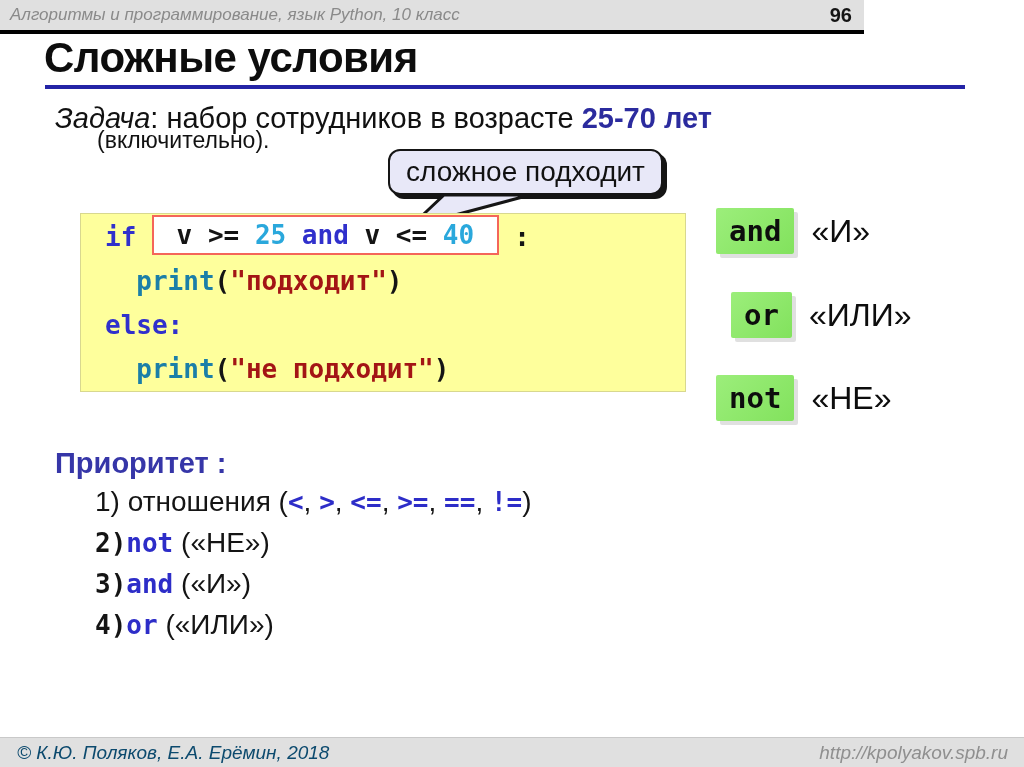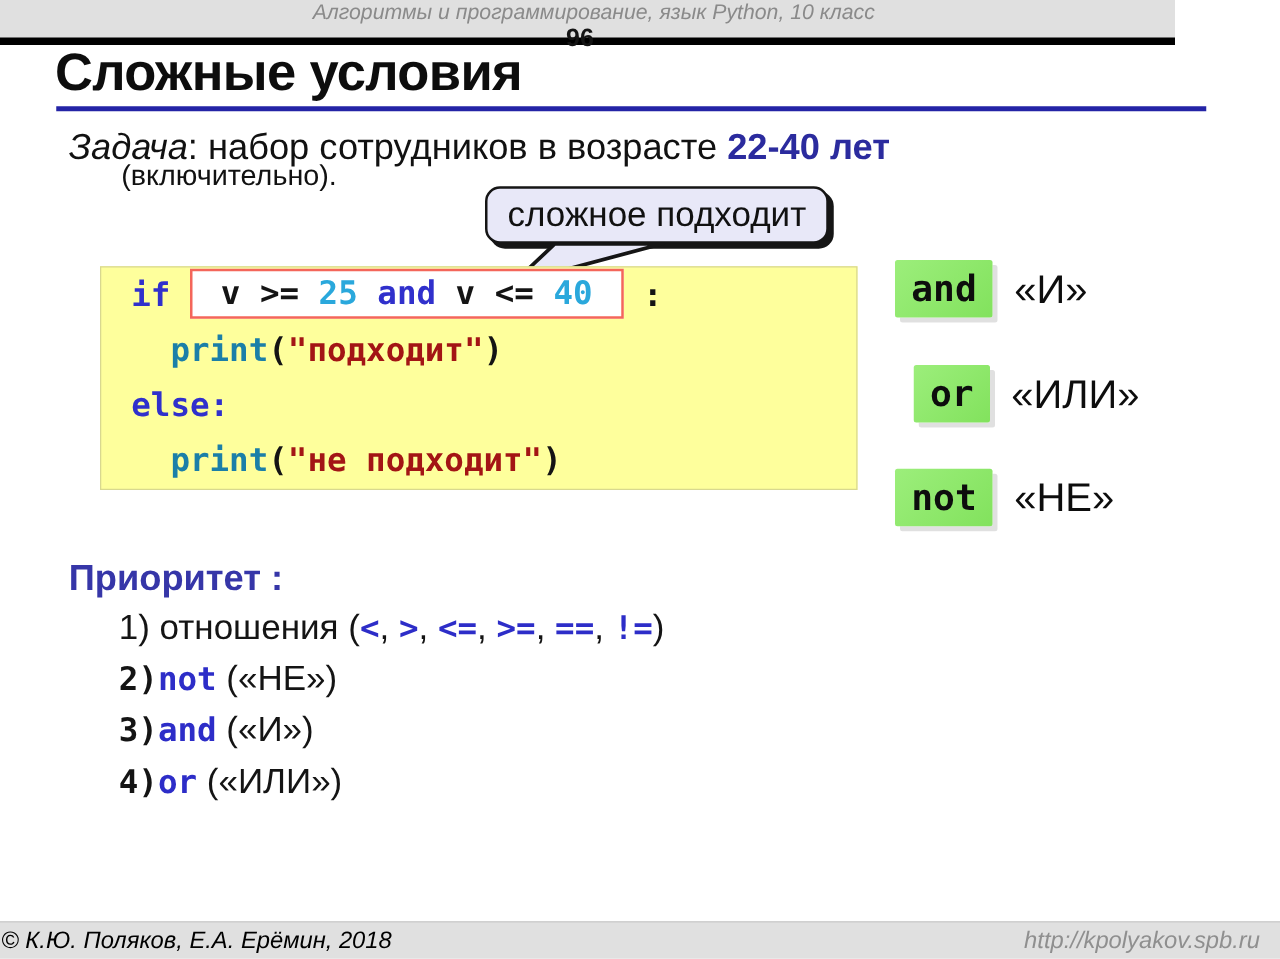--- a/index.html
+++ b/index.html
@@ -1,28 +1,28 @@
 <!DOCTYPE html>
 <html><head>
 <meta charset="utf-8">
 <style>
   html,body{margin:0;padding:0;}
   body{width:1024px;height:767px;overflow:hidden;background:#fff;
        font-family:"Liberation Sans",sans-serif;color:#111;}
   .slide{position:relative;width:1024px;height:767px;background:#fff;}
 
   
-  .topbar{position:absolute;left:0;top:0;width:940px;height:30px;background:#e0e0e0;
-          border-bottom:6px solid #000000;display:flex;align-items:center;flex-direction:column;}
+  .topbar{position:absolute;left:0;top:0;width:864px;height:30px;background:#e0e0e0;
+          border-bottom:4px solid #000000;display:flex;align-items:center;}
   .course{font-style:italic;font-size:17px;color:#8a8a8a;padding-left:10px;flex:1;
           white-space:nowrap;}
   .pagenum{font-weight:bold;font-size:20px;color:#141414;padding-right:12px;}
   .footbar{position:absolute;left:0;top:737px;width:1024px;height:30px;background:#e0e0e0;
            border-top:1px solid #c9c9c9;display:flex;align-items:center;}
-  .foot-left{font-style:italic;font-size:19px;color:#000000;padding-left:1px;flex:1;
+  .foot-left{font-style:italic;font-size:19px;color:#0c4a6e;padding-left:17px;flex:1;
              white-space:nowrap;}
   .foot-right{font-style:italic;font-size:19px;color:#8f8f8f;padding-right:16px;
               white-space:nowrap;}
 
   
   .title{position:absolute;left:44px;top:34px;font-size:42px;font-weight:bold;
          color:#0d0d0d;letter-spacing:-0.5px;white-space:nowrap;}
   .title-rule{position:absolute;left:45px;top:85px;width:920px;height:4px;background:#2424a6;}
 
   
@@ -79,21 +79,21 @@
 <div class="slide">
 
   <div class="topbar">
     <div class="course">Алгоритмы и программирование, язык Python, 10 класс</div>
     <div class="pagenum">96</div>
   </div>
 
   <div class="title">Сложные условия</div>
   <div class="title-rule"></div>
 
-  <div class="task-line1"><span class="task-label">Задача</span><span>: набор сотрудников в возрасте </span><span class="task-highlight">22-40 лет</span></div>
+  <div class="task-line1"><span class="task-label">Задача</span><span>: набор сотрудников в возрасте </span><span class="task-highlight">25-70 лет</span></div>
   <div class="task-line2">(включительно).</div>
 
   <div class="callout">сложное подходит</div>
   <svg class="callout-tail" viewBox="0 0 130 36">
     <polygon points="36,1 122,1 2,33" fill="#e8e8f8" stroke="#151515" stroke-width="3" stroke-linejoin="round"></polygon>
   </svg>
 
   <div class="codebox">
     <div class="code-line"><span><span class="seg-kw">if </span></span><span class="cond-box"><span class="seg-pl"> v &gt;= </span><span class="seg-num">25</span><span class="seg-pl"> </span><span class="seg-kw">and</span><span class="seg-pl"> v &lt;= </span><span class="seg-num">40</span><span class="seg-pl"> </span></span><span><span class="seg-pl"> :</span></span></div>
     <div class="code-line"><span class="seg-pl">  </span><span class="seg-fn">print</span><span class="seg-pl">(</span><span class="seg-str">"подходит"</span><span class="seg-pl">)</span></div>

